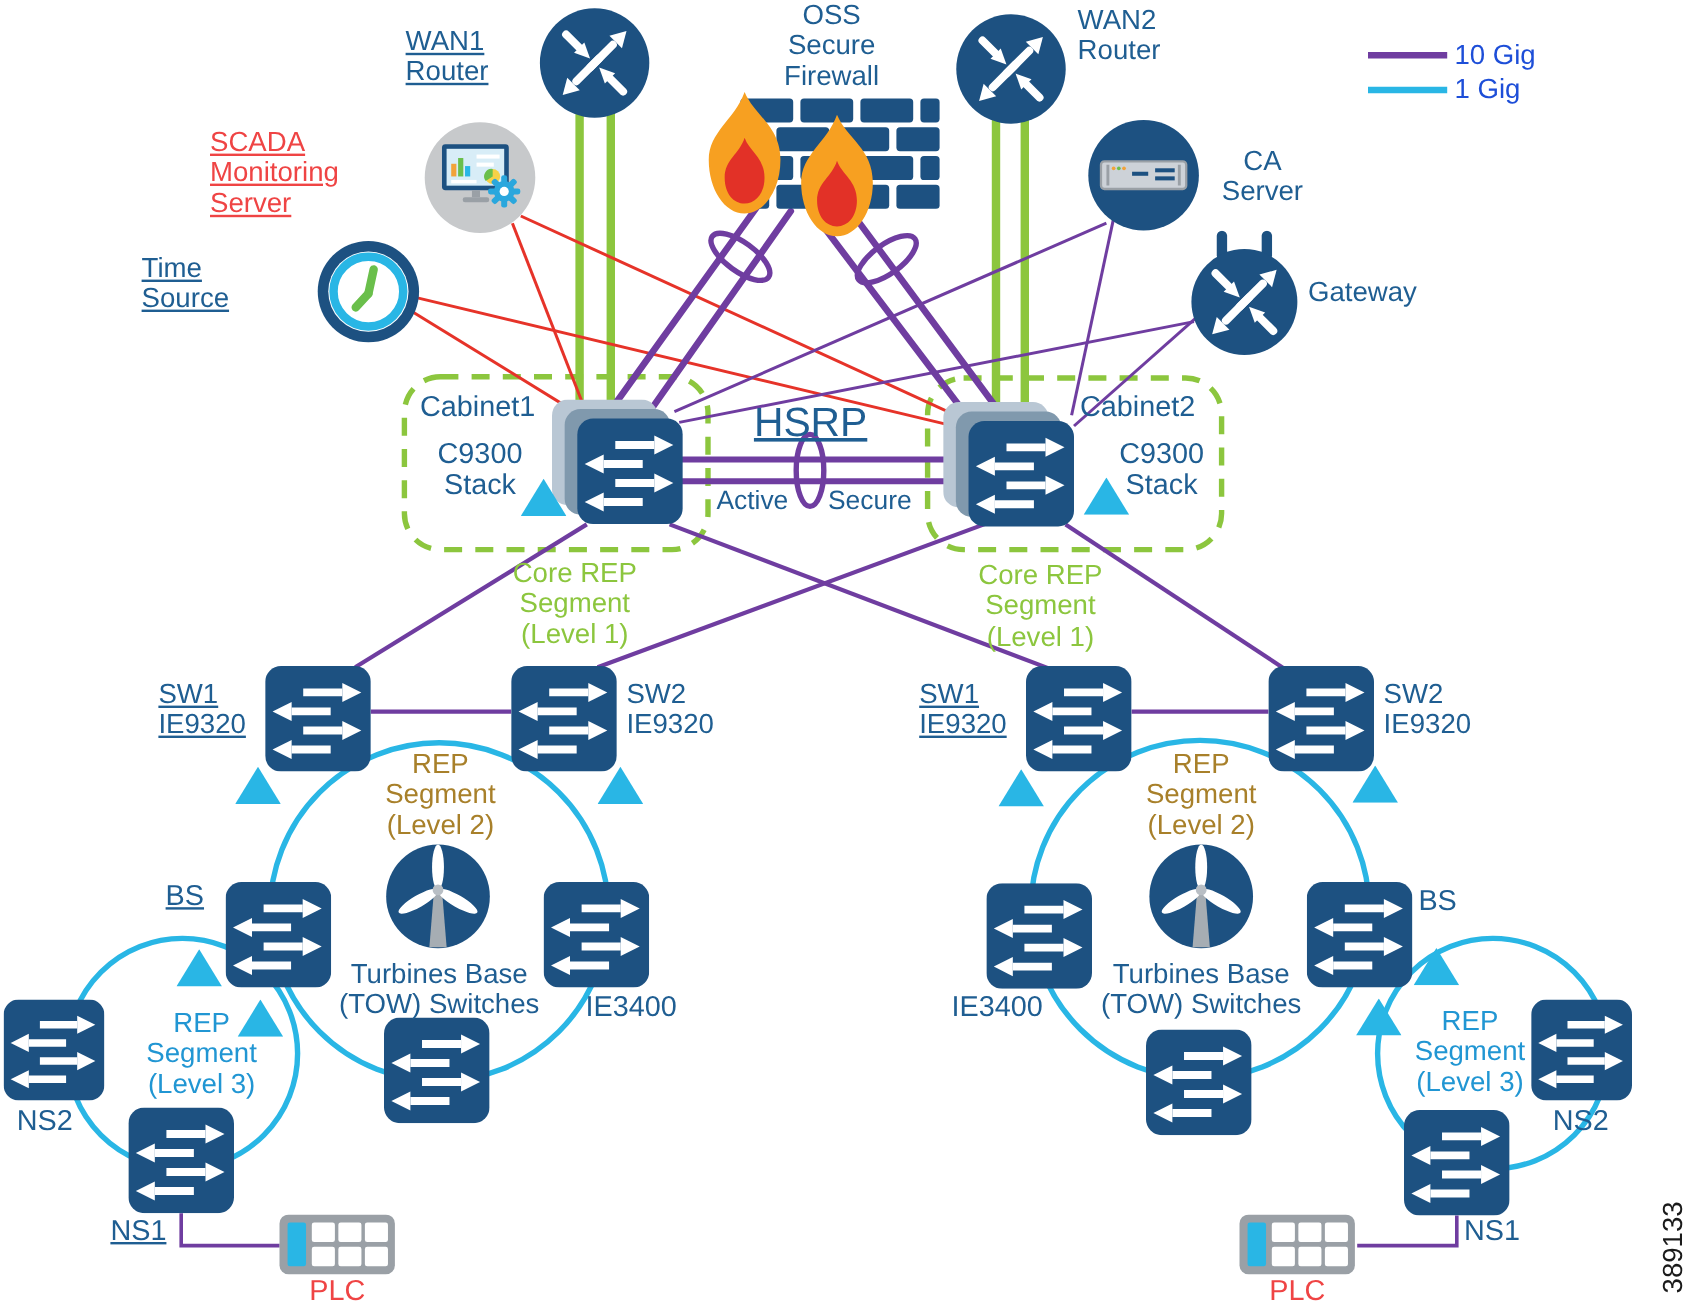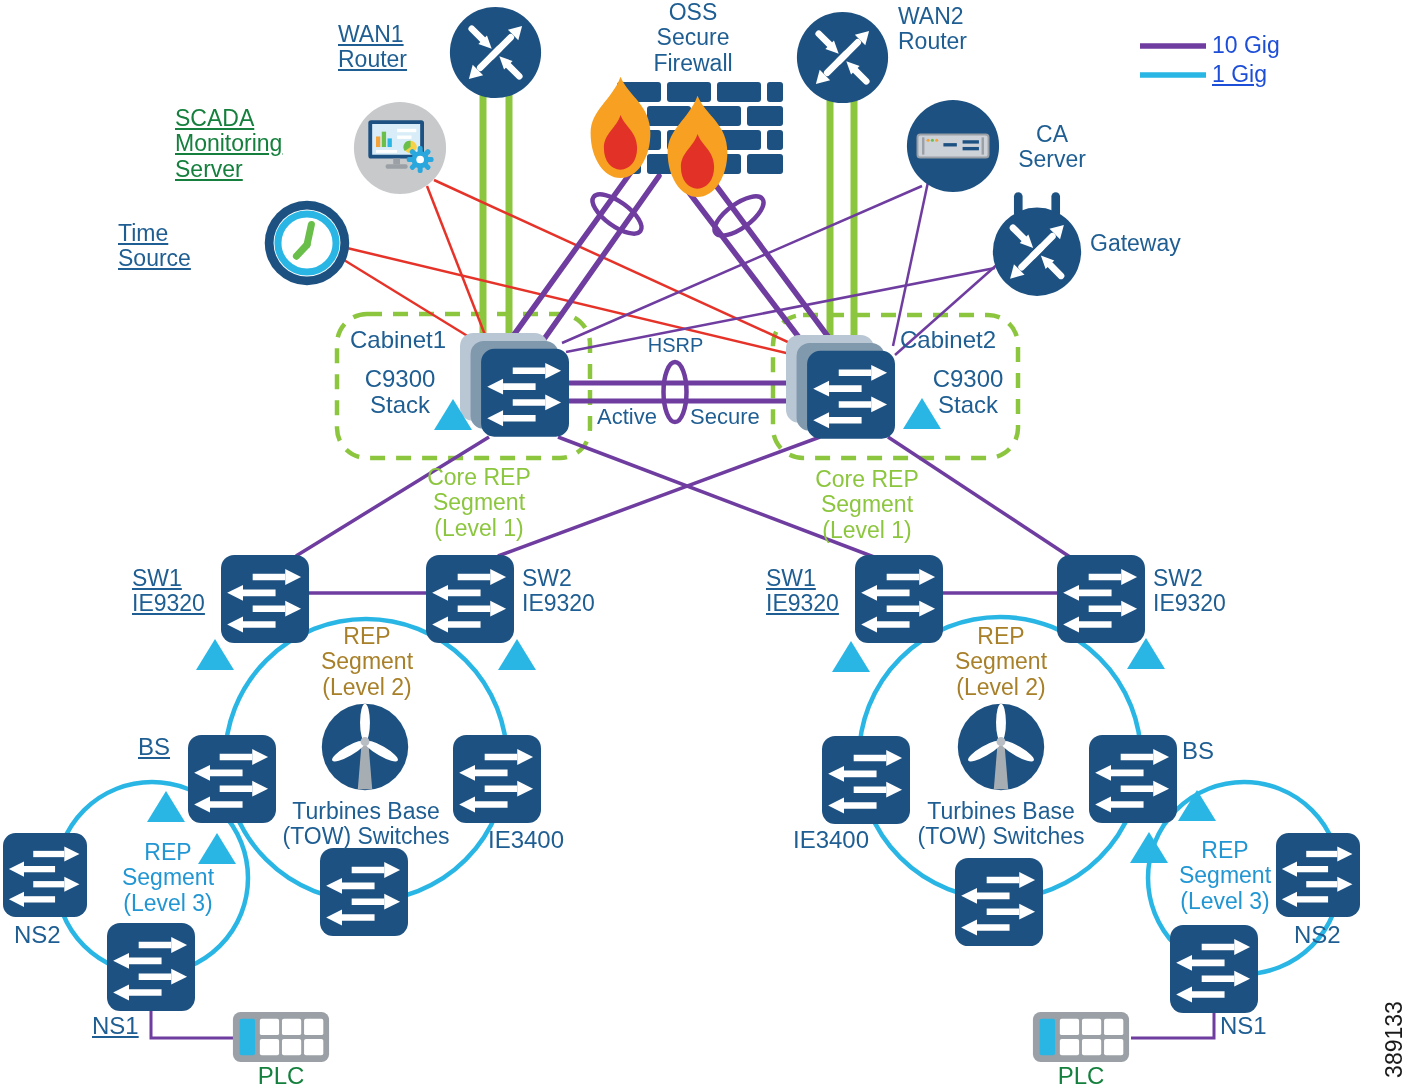--- a/index.html
+++ b/index.html
@@ -6,23 +6,23 @@
   #canvas{position:relative;width:1408px;height:1088px;background:#fff;overflow:hidden;
           font-family:"Liberation Sans",sans-serif;}
   #wires{position:absolute;left:0;top:0;}
   .lbl{position:absolute;white-space:pre-line;color:#1f5e92;font-size:23px;line-height:1.1;
        font-weight:400;}
   .lbl.center{text-align:center;}
   .lbl.right{text-align:left;text-decoration:underline;}
   .lbl.green{color:#8cc63e;}
   .lbl.amber{color:#a8802a;}
   .lbl.cyanblue{color:#2196d3;}
-  .lbl.gray{color:#15803d;}
+  .lbl.gray{color:#ef4444;}
   .lbl.black{color:#1d4ed8;}
-  .lbl.big{font-size:20px;}
+  .lbl.big{font-size:34px;text-decoration:underline;}
   .lbl.small{font-size:22px;}
   .watermark{position:absolute;left:1346px;top:1026px;width:96px;color:#1a1a1a;font-size:23px;
        text-align:center;transform:rotate(-90deg);transform-origin:center center;}
 </style>
 </head>
 <body>
 
 <div id="canvas">
 
 <svg id="wires" width="1408" height="1088" viewBox="0 0 1408 1088">
@@ -377,26 +377,26 @@
 
 <div class="lbl right" style="left:338px;top:22px;width:105px;">WAN1
 Router</div>
 <div class="lbl center" style="left:598px;top:0px;width:190px;">OSS
 Secure
 Firewall</div>
 <div class="lbl" style="left:898px;top:4px;width:130px;">WAN2
 Router</div>
 
 <div class="lbl black" style="left:1212px;top:33px;width:100px;">10 Gig</div>
-<div class="lbl black" style="left:1212px;top:62px;width:100px;text-decoration:underline;">1 Gig</div>
+<div class="lbl black" style="left:1212px;top:62px;width:100px;">1 Gig</div>
 
 <div class="lbl right gray" style="left:175px;top:106px;width:170px;">SCADA
 Monitoring
 Server</div>
-<div class="lbl right" style="left:118px;top:221px;width:138px;">Time
+<div class="lbl right" style="left:118px;top:211px;width:138px;">Time
 Source</div>
 <div class="lbl center" style="left:1002px;top:122px;width:100px;">CA
 Server</div>
 <div class="lbl" style="left:1090px;top:231px;width:120px;">Gateway</div>
 
 <div class="lbl" style="left:350px;top:327px;width:115px;font-size:24px;">Cabinet1</div>
 <div class="lbl center" style="left:354px;top:366px;width:92px;font-size:24px;">C9300
 Stack</div>
 <div class="lbl" style="left:900px;top:327px;width:115px;font-size:24px;">Cabinet2</div>
 <div class="lbl center" style="left:922px;top:366px;width:92px;font-size:24px;">C9300

